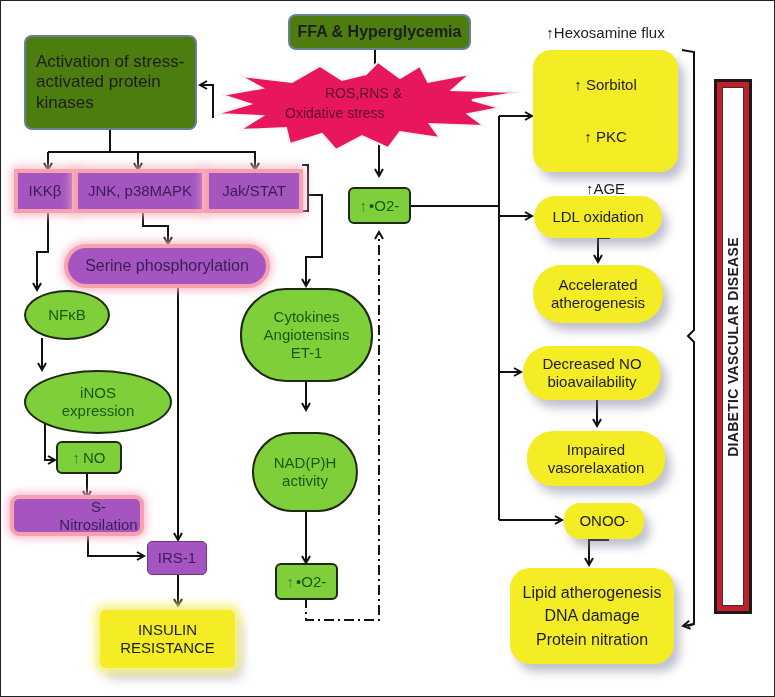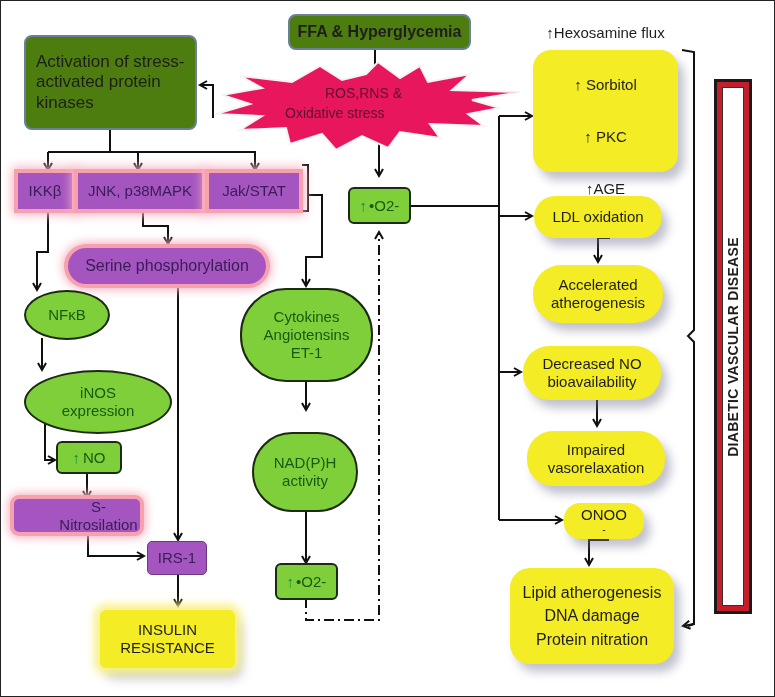--- a/index.html
+++ b/index.html
@@ -183,21 +183,21 @@
 <div class="node yellow" style="left:523px;top:346px;width:138px;height:54px;border-radius:26px;">
   <span>Decreased NO</span>
   <span>bioavailability</span>
 </div>
 
 <div class="node yellow" style="left:527px;top:431px;width:138px;height:55px;border-radius:26px;">
   <span>Impaired</span>
   <span>vasorelaxation</span>
 </div>
 
-<div class="node yellow" style="left:564px;top:503px;width:80px;height:36px;border-radius:16px;flex-direction:column;">
+<div class="node yellow" style="left:564px;top:503px;width:80px;height:36px;border-radius:16px;flex-direction:row;">
   <span>ONOO</span>
     <sup style="font-size:10px;">-</sup>
 </div>
 
 <div class="node yellow" style="left:510px;top:568px;width:164px;height:96px;border-radius:20px;font-size:16px;line-height:1.45;">
   <span>Lipid atherogenesis</span>
   <span>DNA damage</span>
   <span>Protein nitration</span>
 </div>
 

